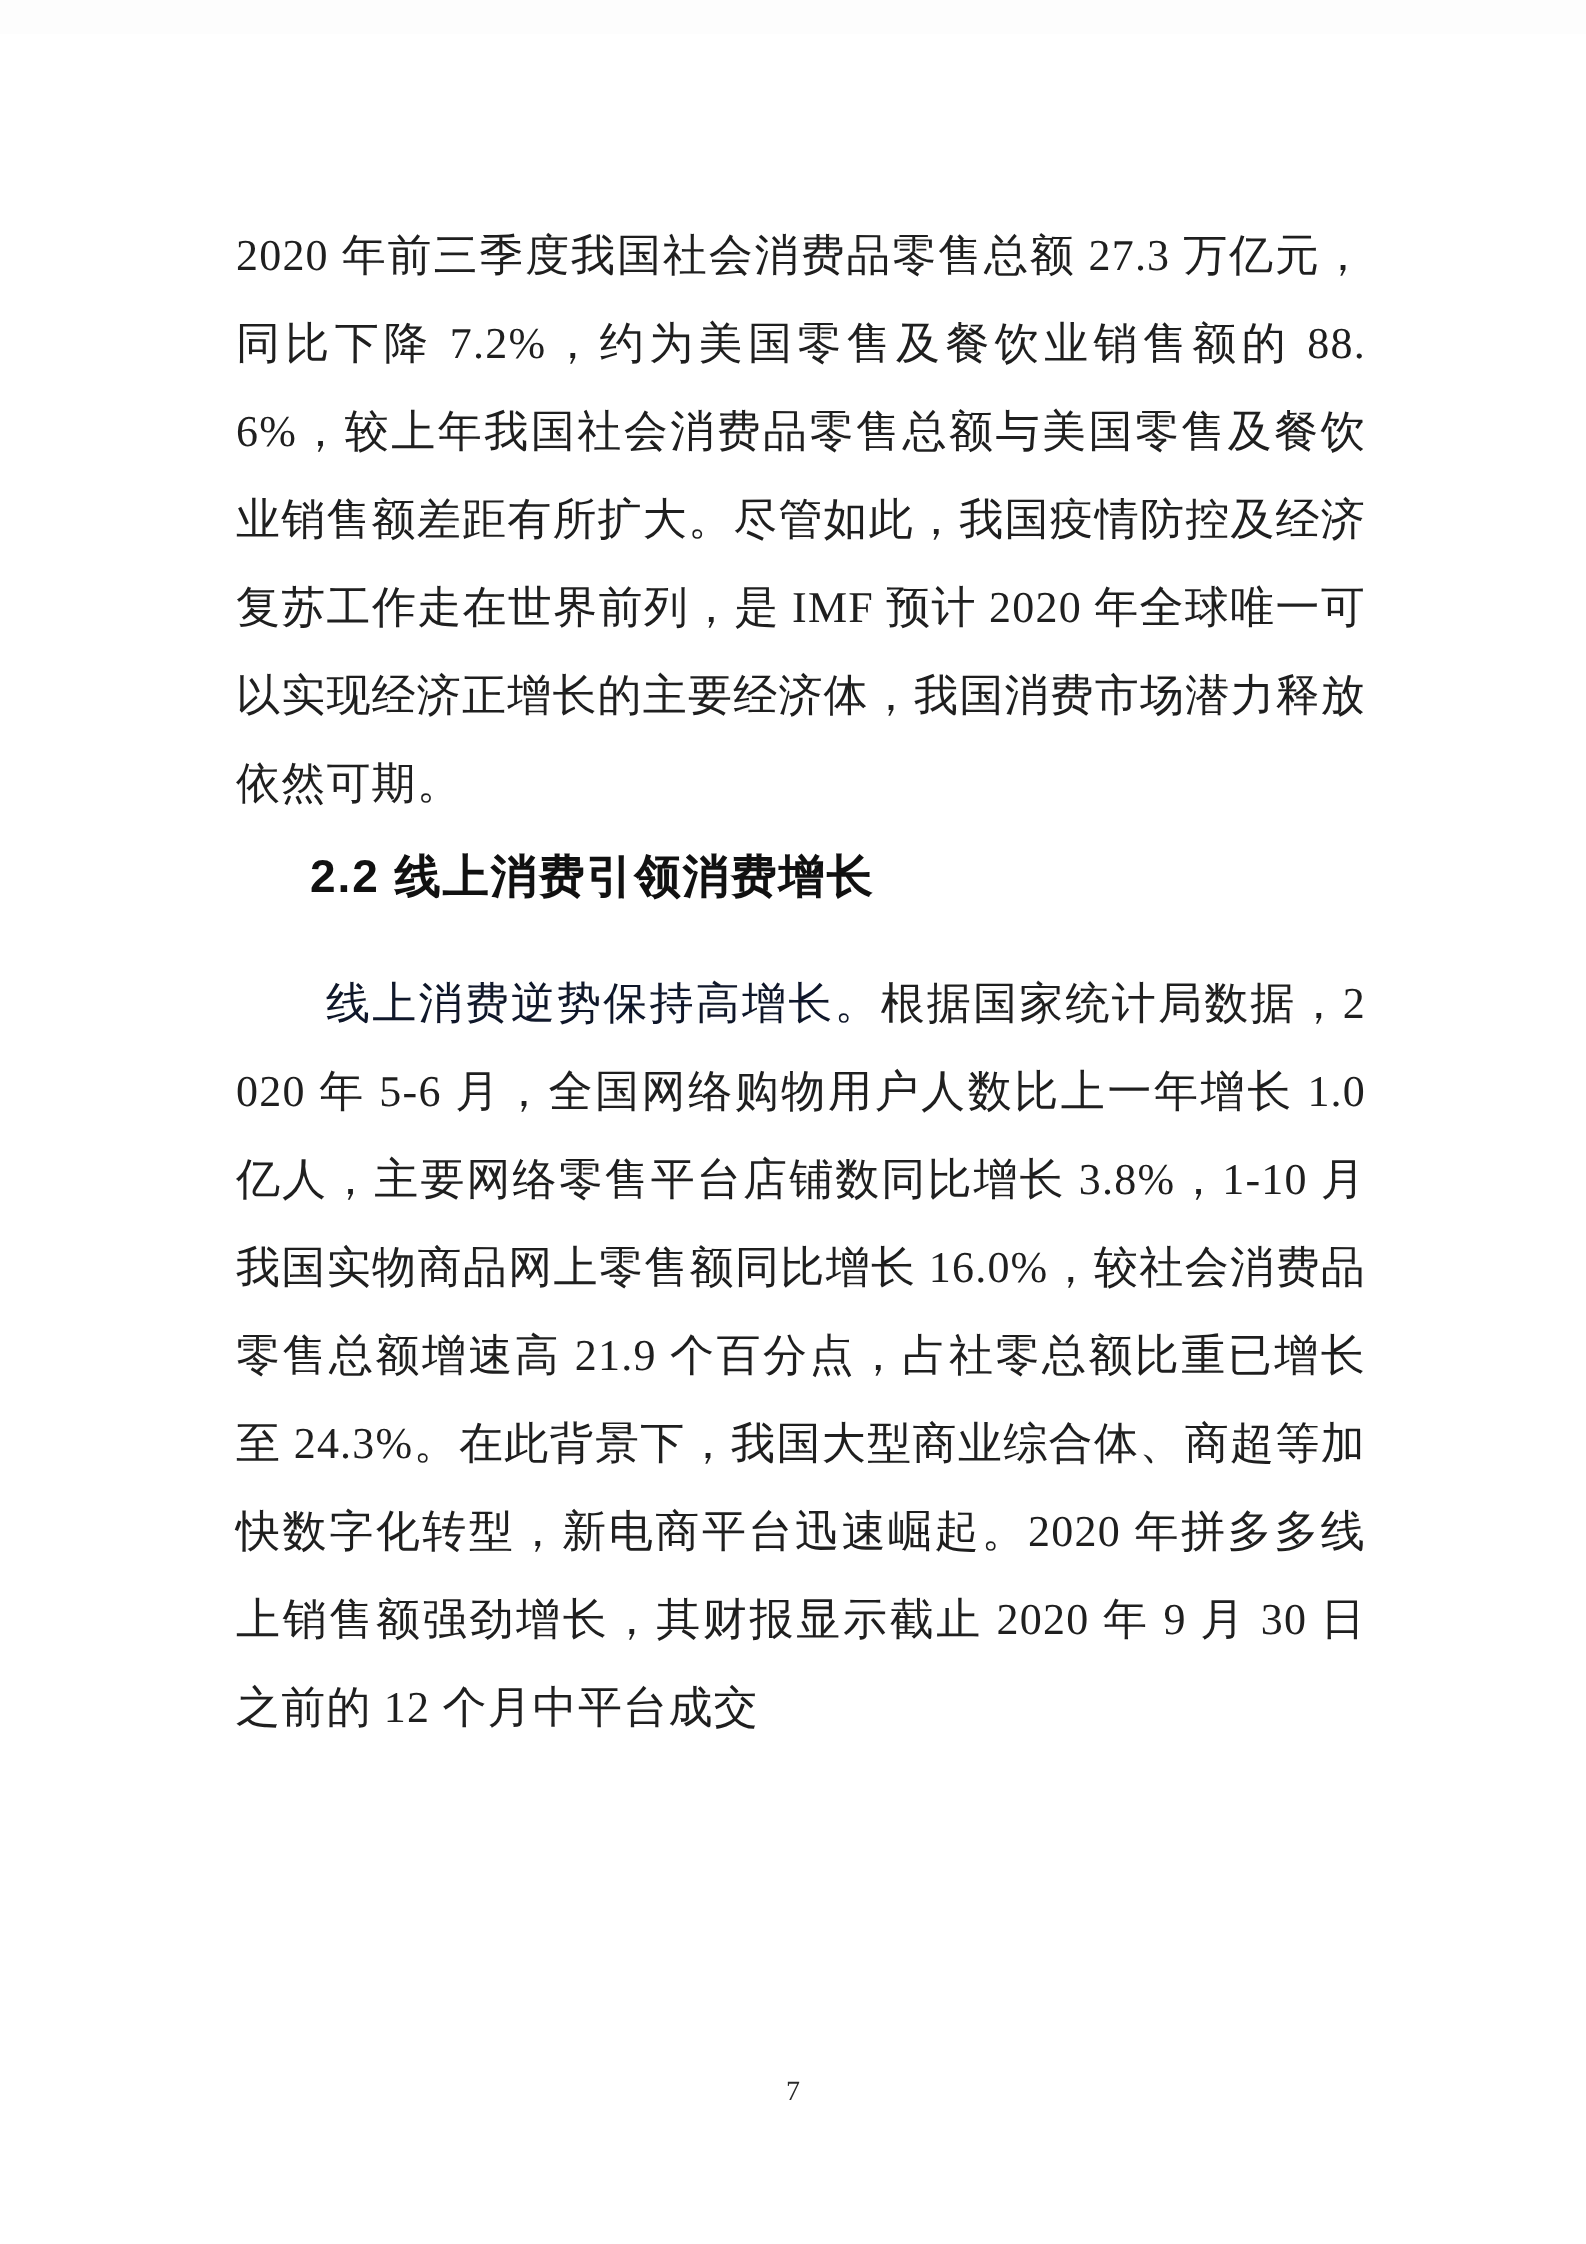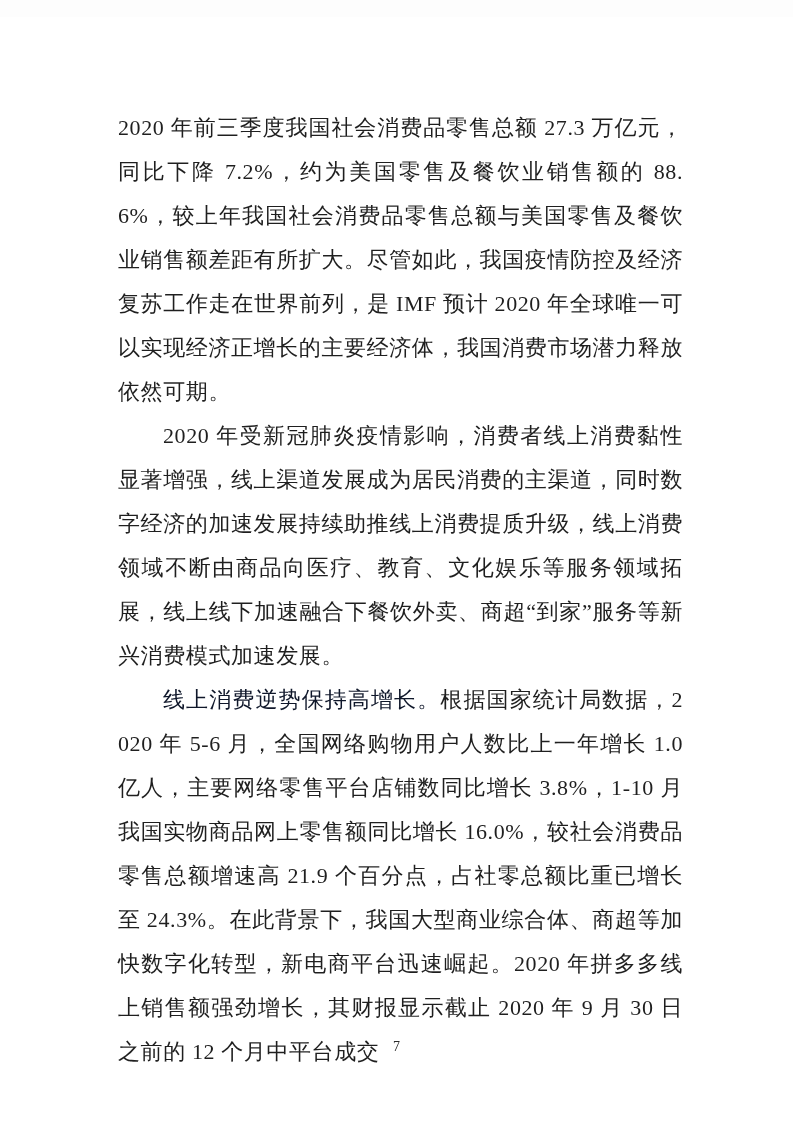--- a/index.html
+++ b/index.html
@@ -58,20 +58,20 @@
     font-family: "Liberation Serif", "DejaVu Serif", serif;
   }
 </style>
 </head>
 <body>
 
 <div class="page">
 
   <p class="body-para">2020 年前三季度我国社会消费品零售总额 27.3 万亿元，同比下降 7.2%，约为美国零售及餐饮业销售额的 88.6%，较上年我国社会消费品零售总额与美国零售及餐饮业销售额差距有所扩大。尽管如此，我国疫情防控及经济复苏工作走在世界前列，是 IMF 预计 2020 年全球唯一可以实现经济正增长的主要经济体，我国消费市场潜力释放依然可期。</p>
 
+  <h2 class="section-heading">2.2 线上消费引领消费增长</h2>
 
-  <p class="body-para indent2">2020 年受新冠肺炎疫情影响，消费者线上消费黏性显著增强，线上渠道发展成为居民消费的主渠道，同时数字经济的加速发展持续助推线上消费提质升级，线上消费领域不断由商品向医疗、教育、文化娱乐等服务领域拓展，线上线下加速融合下餐饮外卖、商超“到家”服务等新兴消费模式加速发展。</p>
 
   <p class="body-para indent2"><span class="lead-bold">线上消费逆势保持高增长。</span><span>根据国家统计局数据，2020 年 5-6 月，全国网络购物用户人数比上一年增长 1.0 亿人，主要网络零售平台店铺数同比增长 3.8%，1-10 月我国实物商品网上零售额同比增长 16.0%，较社会消费品零售总额增速高 21.9 个百分点，占社零总额比重已增长至 24.3%。在此背景下，我国大型商业综合体、商超等加快数字化转型，新电商平台迅速崛起。2020 年拼多多线上销售额强劲增长，其财报显示截止 2020 年 9 月 30 日之前的 12 个月中平台成交</span></p>
 
   <div class="page-number">7</div>
 
 </div>
 
 </body></html>

